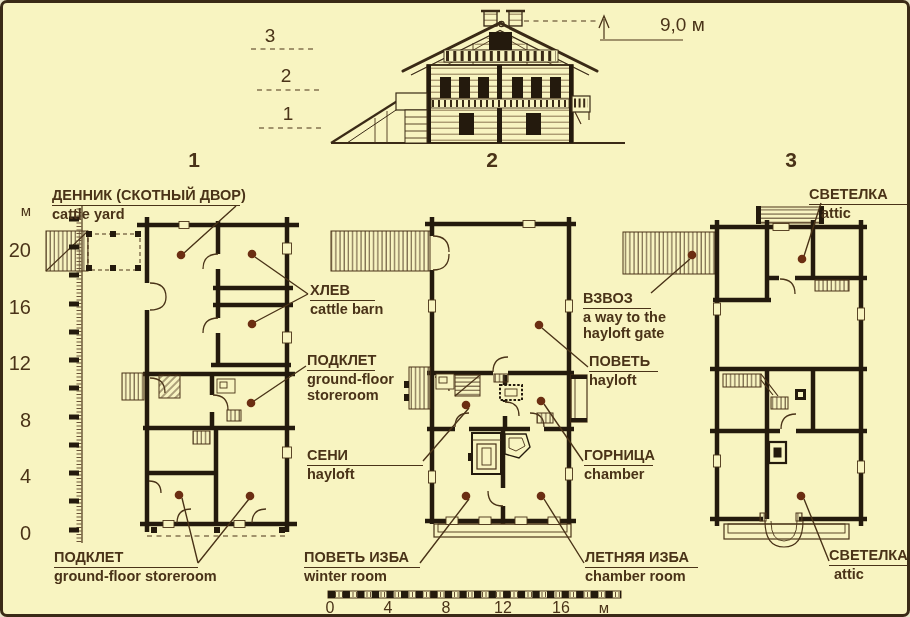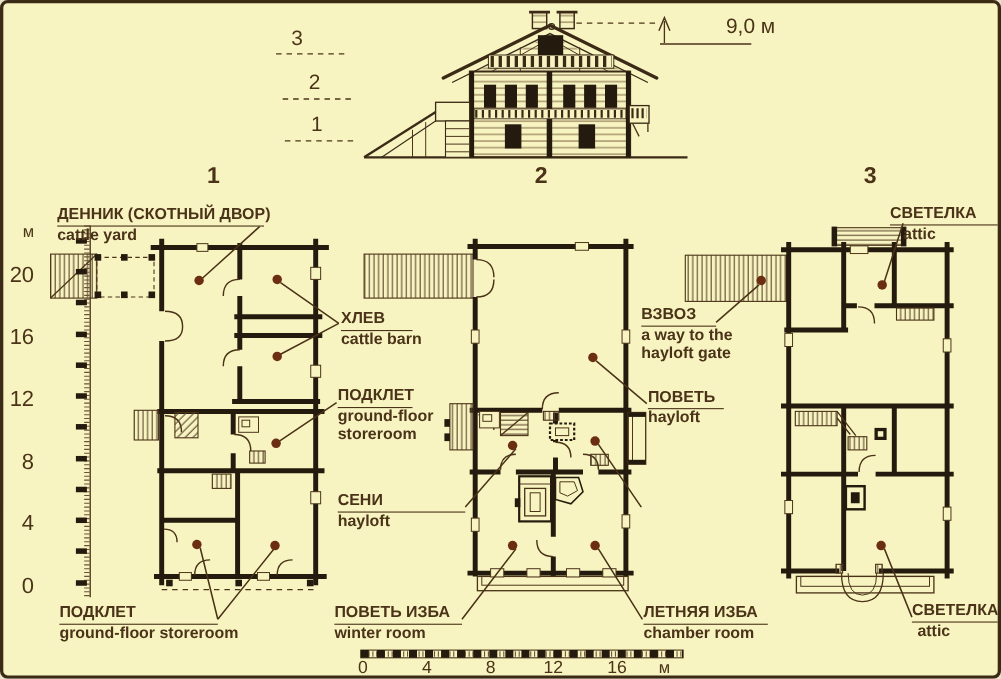--- a/index.html
+++ b/index.html
@@ -310,28 +310,32 @@
   <span class="en">hayloft</span>
 </div>
 <div class="callout" style="left:301px;top:547px">
   <span class="ru" style="width:116px">ПОВЕТЬ ИЗБА</span>
   <span class="en">winter room</span>
 </div>
 <div class="callout" style="left:51px;top:547px">
   <span class="ru" style="width:144px">ПОДКЛЕТ</span>
   <span class="en">ground-floor storeroom</span>
 </div>
-<div class="callout" style="left:580px;top:276px">
+<div class="callout" style="left:580px;top:288px">
   <span class="ru" style="width:68px">ВЗВОЗ</span>
   <span class="en">a way to the</span>
   <span class="en">hayloft gate</span>
 </div>
 <div class="callout" style="left:586px;top:351px">
   <span class="ru" style="width:69px">ПОВЕТЬ</span>
   <span class="en">hayloft</span>
+</div>
+<div class="callout" style="left:581px;top:445px">
+  <span class="ru" style="width:69px">ГОРНИЦА</span>
+  <span class="en">chamber</span>
 </div>
 <div class="callout" style="left:582px;top:547px">
   <span class="ru" style="width:113px">ЛЕТНЯЯ ИЗБА</span>
   <span class="en">chamber room</span>
 </div>
 <div class="callout" style="left:806px;top:184px">
   <span class="ru" style="width:100px">СВЕТЕЛКА</span>
   <span class="en" style="margin-left:12px">attic</span>
 </div>
 <div class="callout" style="left:826px;top:545px">

